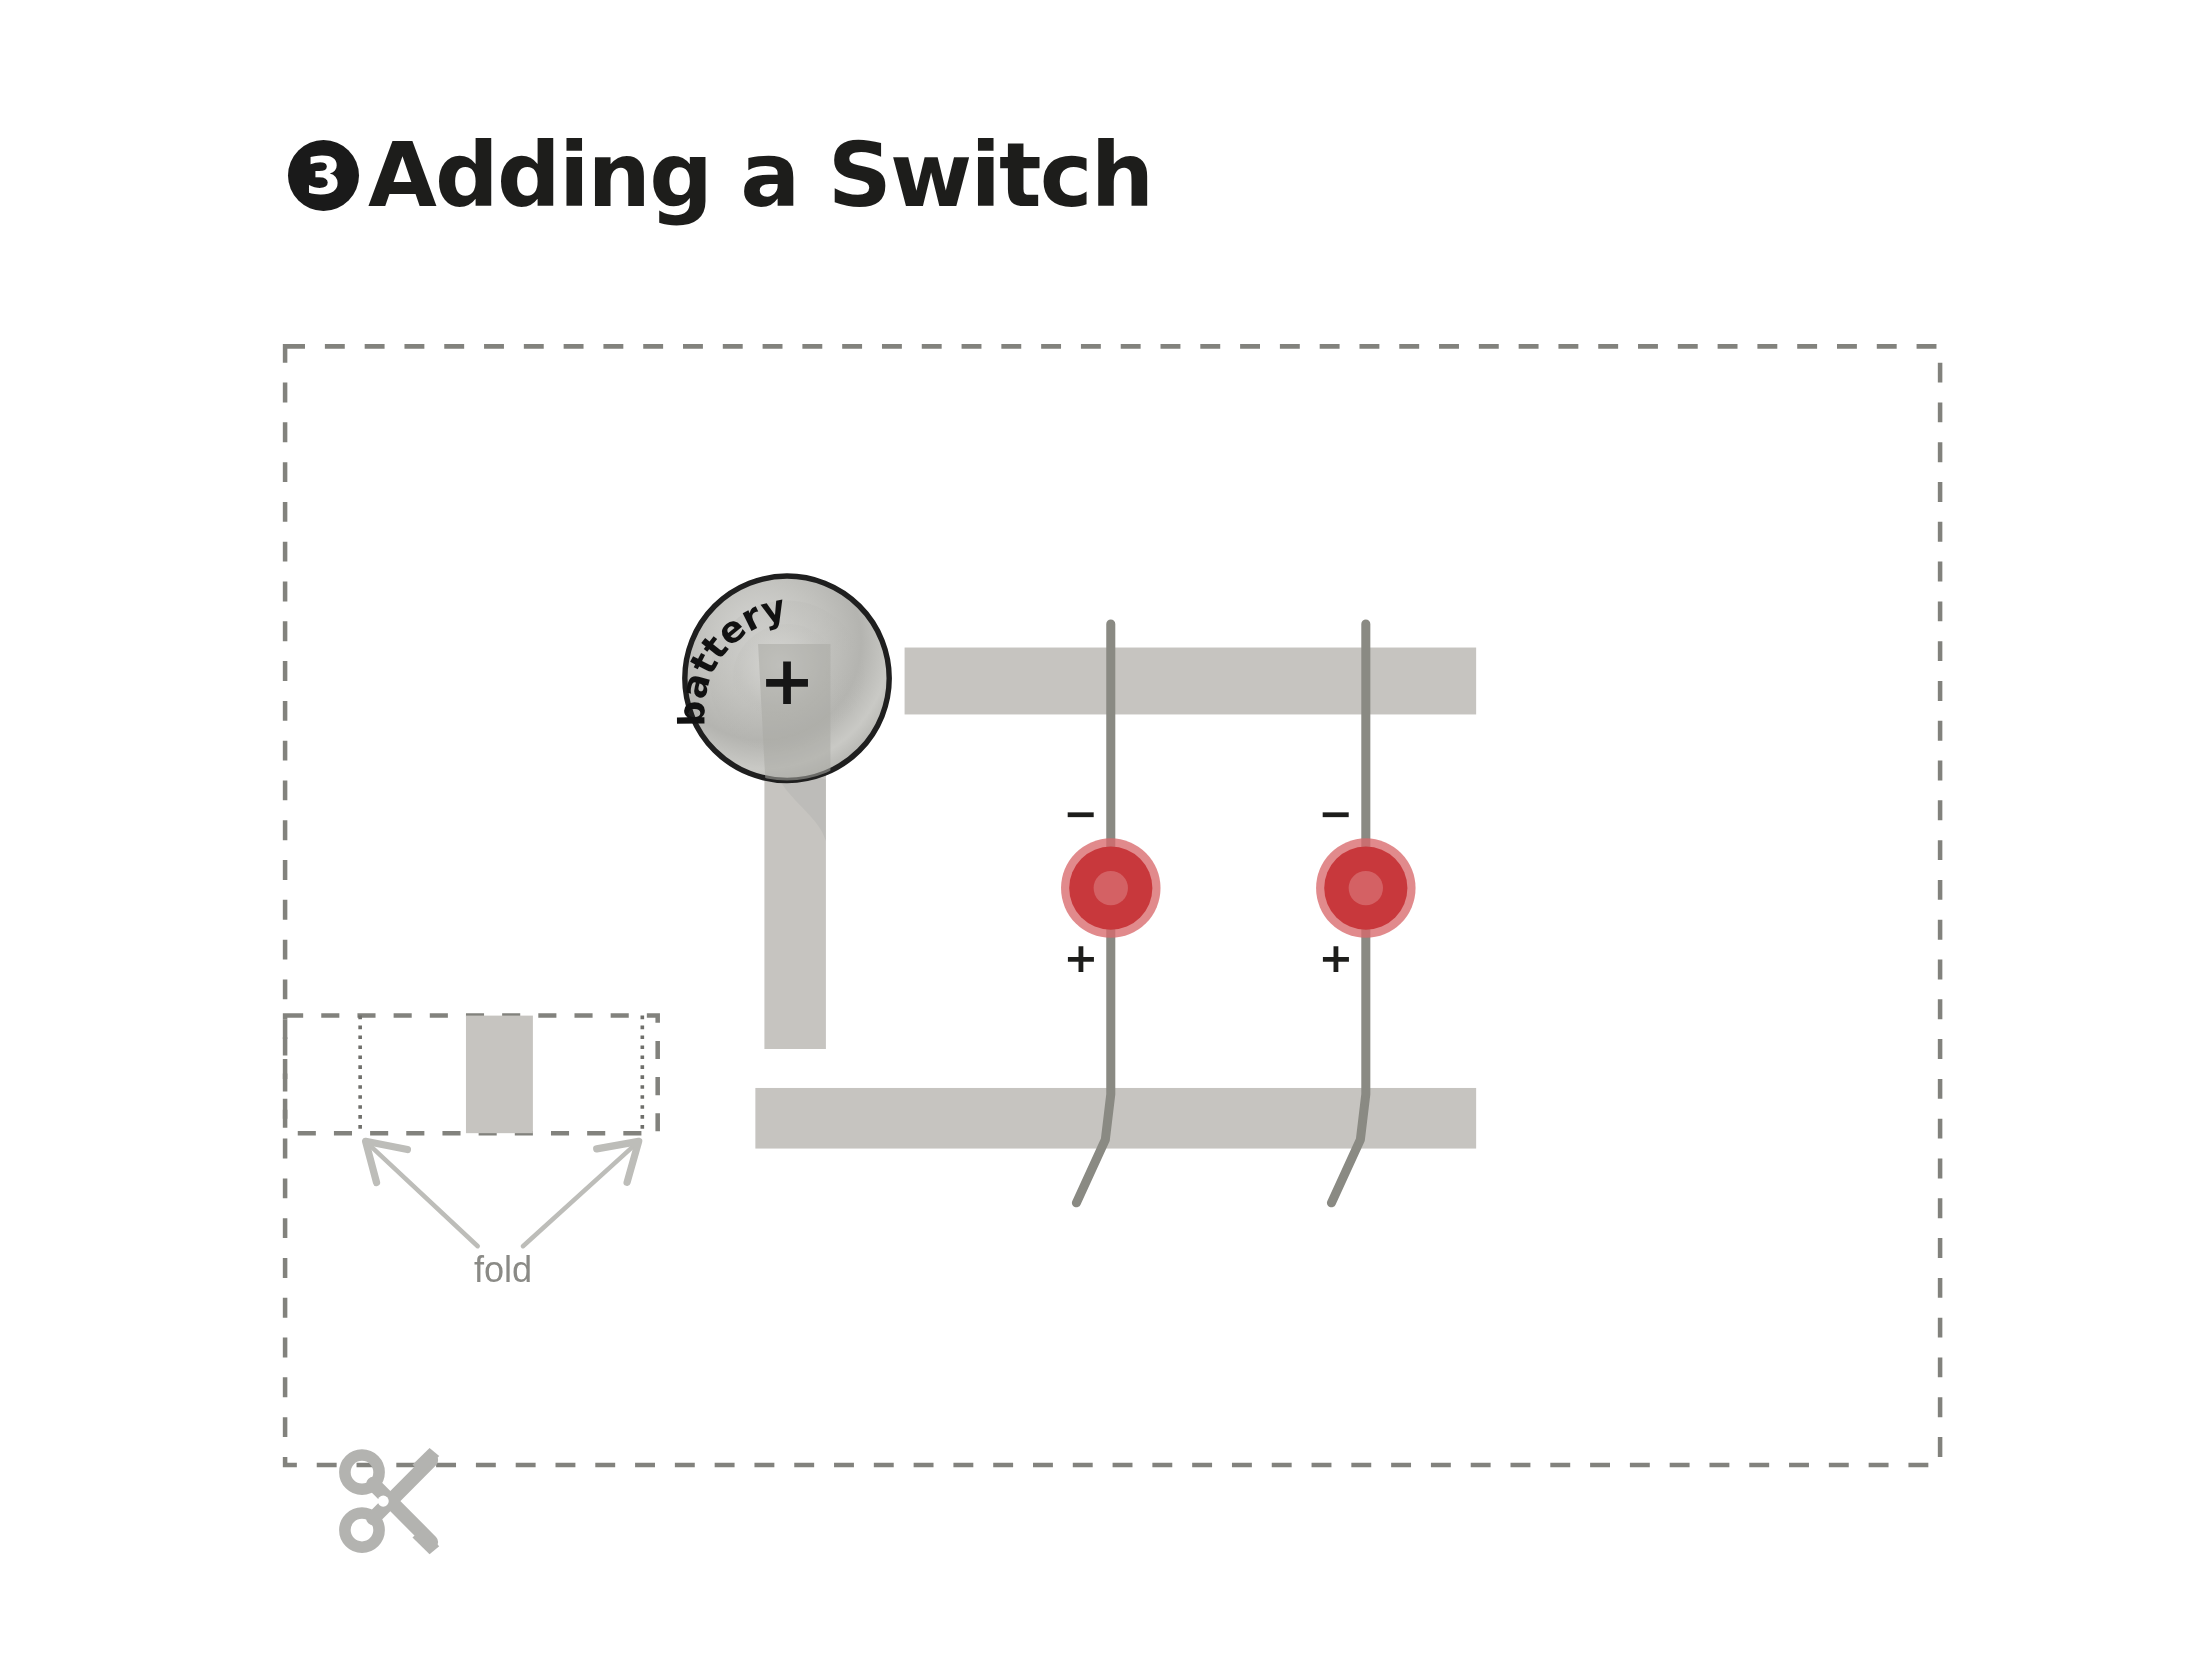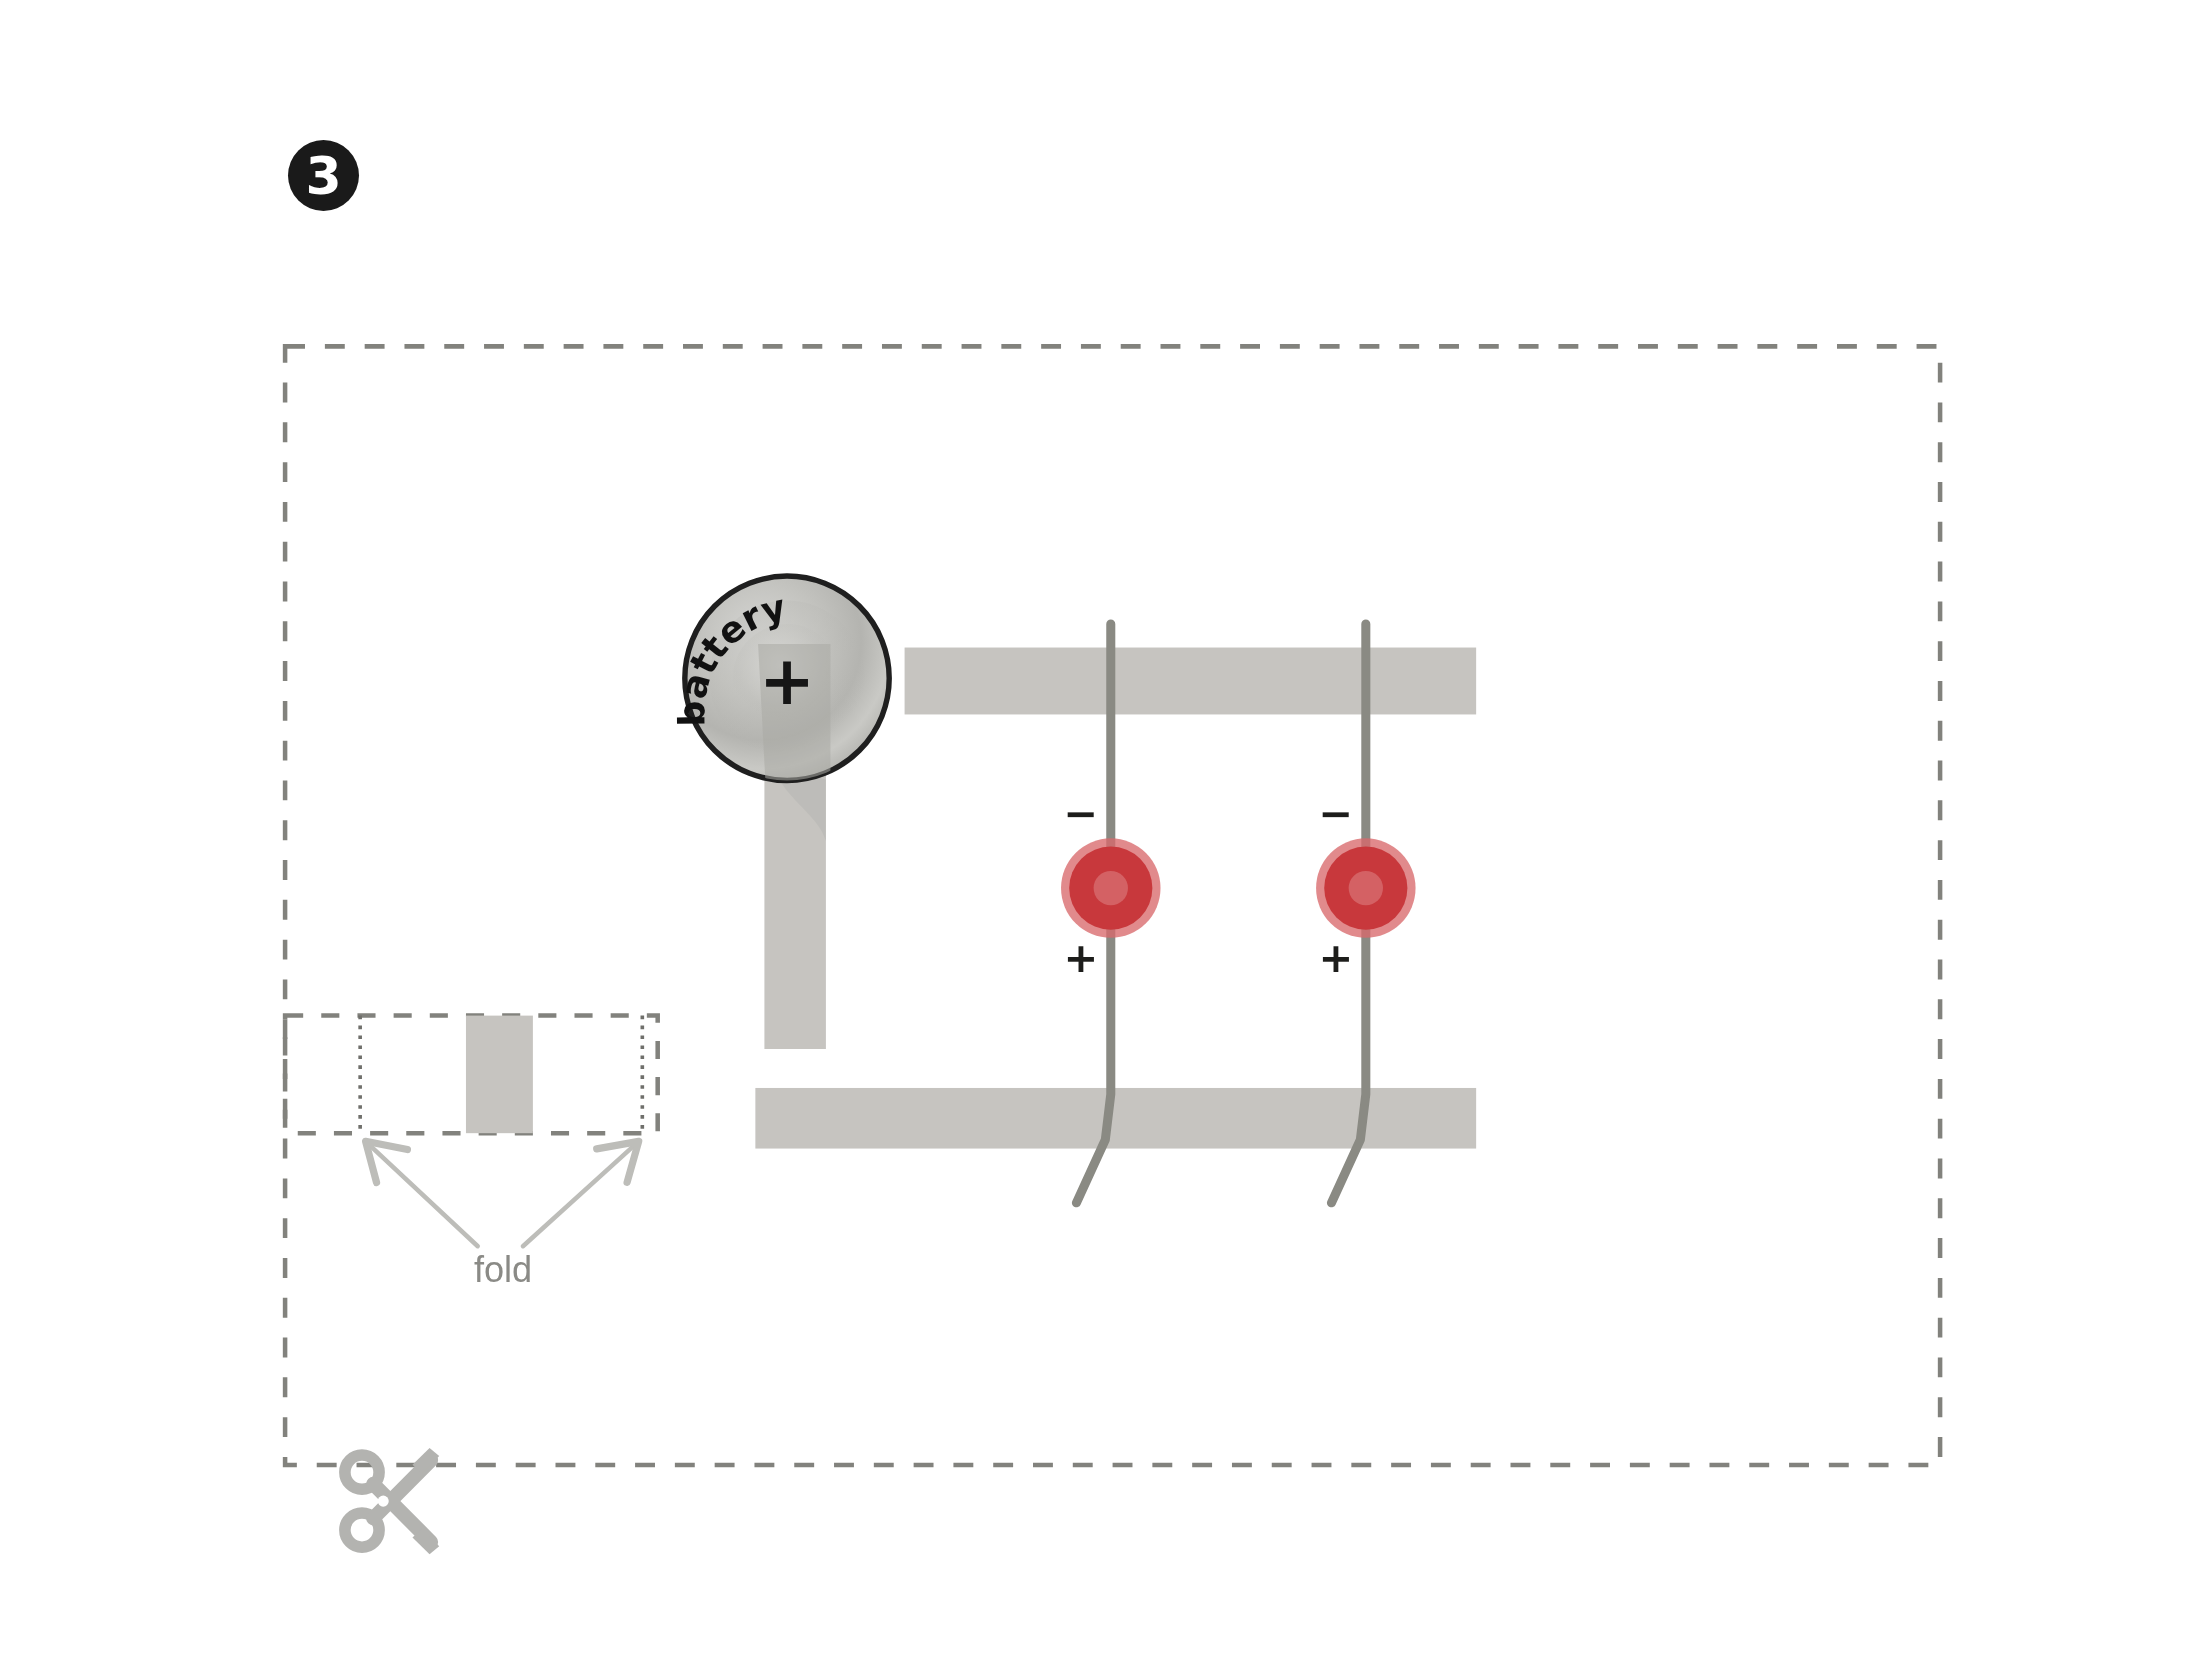--- a/index.html
+++ b/index.html
@@ -87,20 +87,21 @@
     fill: #161616;
   }
 </style>
 </head>
 <body>
 
 <div id="stage">
 
   <div id="title-row">
     <div id="step-badge">3</div>
+    <div id="title-text">Adding a Switch</div>
   </div>
 
   <svg id="scene" width="2208" height="1655" viewBox="0 0 2441 1830">
 
     <defs>
 
       <radialGradient id="battGrad" cx="38%" cy="32%" r="78%">
         <stop offset="0%" stop-color="#d8d8d6"></stop>
         <stop offset="38%" stop-color="#c3c3bf"></stop>
         <stop offset="62%" stop-color="#b4b4b0"></stop>

